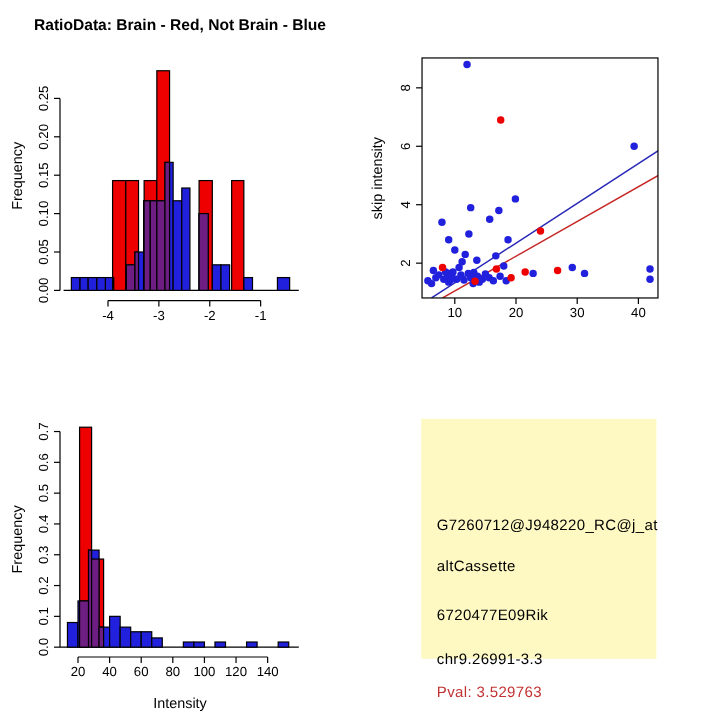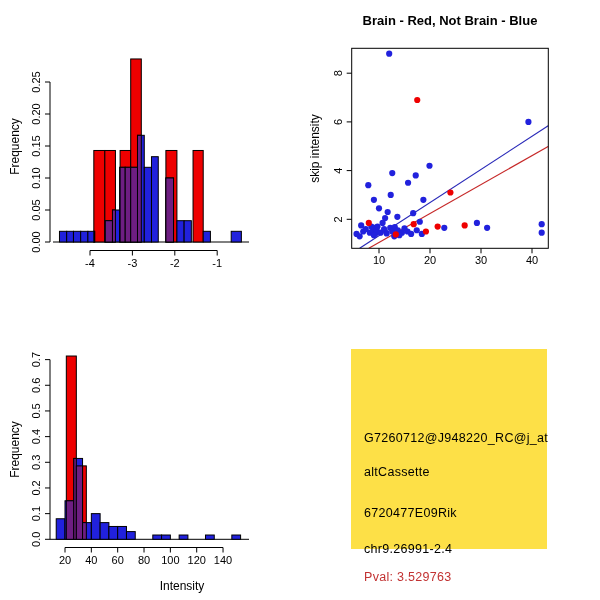--- a/index.html
+++ b/index.html
@@ -77,20 +77,21 @@
           <rect x="93.81599999999999" y="231.312" width="0.8480000000000008" height="10.687999999999999" fill="#6e1e82" stroke="#000" stroke-width="1"></rect>
           <rect x="105.264" y="220.688" width="7.207999999999997" height="21.312" fill="#6e1e82" stroke="#000" stroke-width="1"></rect>
           <rect x="112.472" y="210" width="2.968000000000012" height="32" fill="#6e1e82" stroke="#000" stroke-width="1"></rect>
           <rect x="120.104" y="167.312" width="5.0880000000000045" height="74.688" fill="#6e1e82" stroke="#000" stroke-width="1"></rect>
           <rect x="125.19200000000001" y="167.312" width="5.511999999999995" height="74.688" fill="#6e1e82" stroke="#000" stroke-width="1"></rect>
           <rect x="130.704" y="167.312" width="6.784000000000006" height="74.688" fill="#6e1e82" stroke="#000" stroke-width="1"></rect>
           <rect x="137.488" y="135.312" width="3.815999999999994" height="106.68799999999999" fill="#6e1e82" stroke="#000" stroke-width="1"></rect>
           <rect x="165.89600000000002" y="178" width="7.632000000000007" height="64" fill="#6e1e82" stroke="#000" stroke-width="1"></rect>
         </g>
       </svg>
+    <div class="title">RatioData: Brain - Red, Not Brain - Blue</div>
     <div class="ylabel">Frequency</div>
   </div>
 
   <div class="quad" style="left:300px;top:0;">
     <svg id="svg-scatter" width="300" height="300">
         <defs>
           <clipPath id="boxclip">
             <rect x="51.7" y="48.3" width="196.60000000000002" height="200"></rect>
           </clipPath>
         </defs>
@@ -171,21 +172,20 @@
           <circle cx="150.39999999999998" cy="192.51500000000001" r="3.1" fill="#ee0000"></circle>
           <circle cx="68.8" cy="222.95250000000001" r="3.1" fill="#ee0000"></circle>
           <circle cx="113.68" cy="224.17000000000002" r="3.1" fill="#ee0000"></circle>
           <circle cx="137.65" cy="226.60500000000002" r="3.1" fill="#ee0000"></circle>
           <circle cx="164.68" cy="225.38750000000002" r="3.1" fill="#ee0000"></circle>
           <circle cx="125.91999999999999" cy="231.47500000000002" r="3.1" fill="#ee0000"></circle>
           <circle cx="95.83" cy="234.39700000000002" r="3.1" fill="#ee0000"></circle>
         </g>
         <rect x="51.7" y="48.3" width="196.60000000000002" height="200" fill="none" stroke="#000000" stroke-width="1"></rect>
       </svg>
-    <div class="title">Brain - Red, Not Brain - Blue</div>
     <div class="ylabel" style="top:141px;">skip intensity</div>
   </div>
 
   <div class="quad" style="left:0;top:300px;">
     <svg id="svg-gene_hist" width="300" height="300">
         <line x1="65" y1="247.5" x2="223.04" y2="247.5" stroke="#000000" stroke-width="1"></line>
         <line x1="65" y1="247.5" x2="65" y2="252.5" stroke="#000000" stroke-width="1"></line>
         <text x="65" y="263.5" text-anchor="middle" font-size="11" fill="#000">20</text>
         <line x1="91.34" y1="247.5" x2="91.34" y2="252.5" stroke="#000000" stroke-width="1"></line>
         <text x="91.34" y="263.5" text-anchor="middle" font-size="11" fill="#000">40</text>
@@ -237,27 +237,27 @@
           <rect x="205.48439" y="235.01311" width="8.771220000000014" height="4.28689" fill="#2121dd" stroke="#000" stroke-width="1"></rect>
           <rect x="231.82438999999997" y="235.01311" width="8.771220000000033" height="4.28689" fill="#2121dd" stroke="#000" stroke-width="1"></rect>
         </g>
         <g>
           <rect x="66.317" y="200.79500000000002" width="7.467390000000002" height="38.504999999999995" fill="#6e1e82" stroke="#000" stroke-width="1"></rect>
           <rect x="73.78439" y="158.4395" width="2.5418099999999995" height="80.8605" fill="#6e1e82" stroke="#000" stroke-width="1"></rect>
           <rect x="76.3262" y="165.8838" width="6.229409999999995" height="73.41619999999999" fill="#6e1e82" stroke="#000" stroke-width="1"></rect>
           <rect x="82.55561" y="222.61450000000002" width="3.779790000000006" height="16.6855" fill="#6e1e82" stroke="#000" stroke-width="1"></rect>
         </g>
       </svg>
-    <div class="xlabel" style="top:279px;padding-left:32px;">Intensity</div>
+    <div class="xlabel" style="top:279px;">Intensity</div>
     <div class="ylabel" style="top:142px;">Frequency</div>
   </div>
 
   <div class="quad" style="left:300px;top:300px;">
-    <div class="infobox" id="infobox" style="background: #fde047;">
+    <div class="infobox" id="infobox" style="background: #fef9c3;">
       <div class="infoline" style="top:82px;">G7260712@J948220_RC@j_at</div>
       <div class="infoline" style="top:116px;">altCassette</div>
       <div class="infoline" style="top:157px;">6720477E09Rik</div>
-      <div class="infoline" style="top:193px;">chr9.26991-2.4</div>
+      <div class="infoline" style="top:193px;">chr9.26991-3.3</div>
       <div class="infoline" id="pval-line" style="top: 221px; color: rgb(194, 50, 50);">Pval: 3.529763</div>
     </div>
   </div>
 
 </div>
 
 </body></html>

